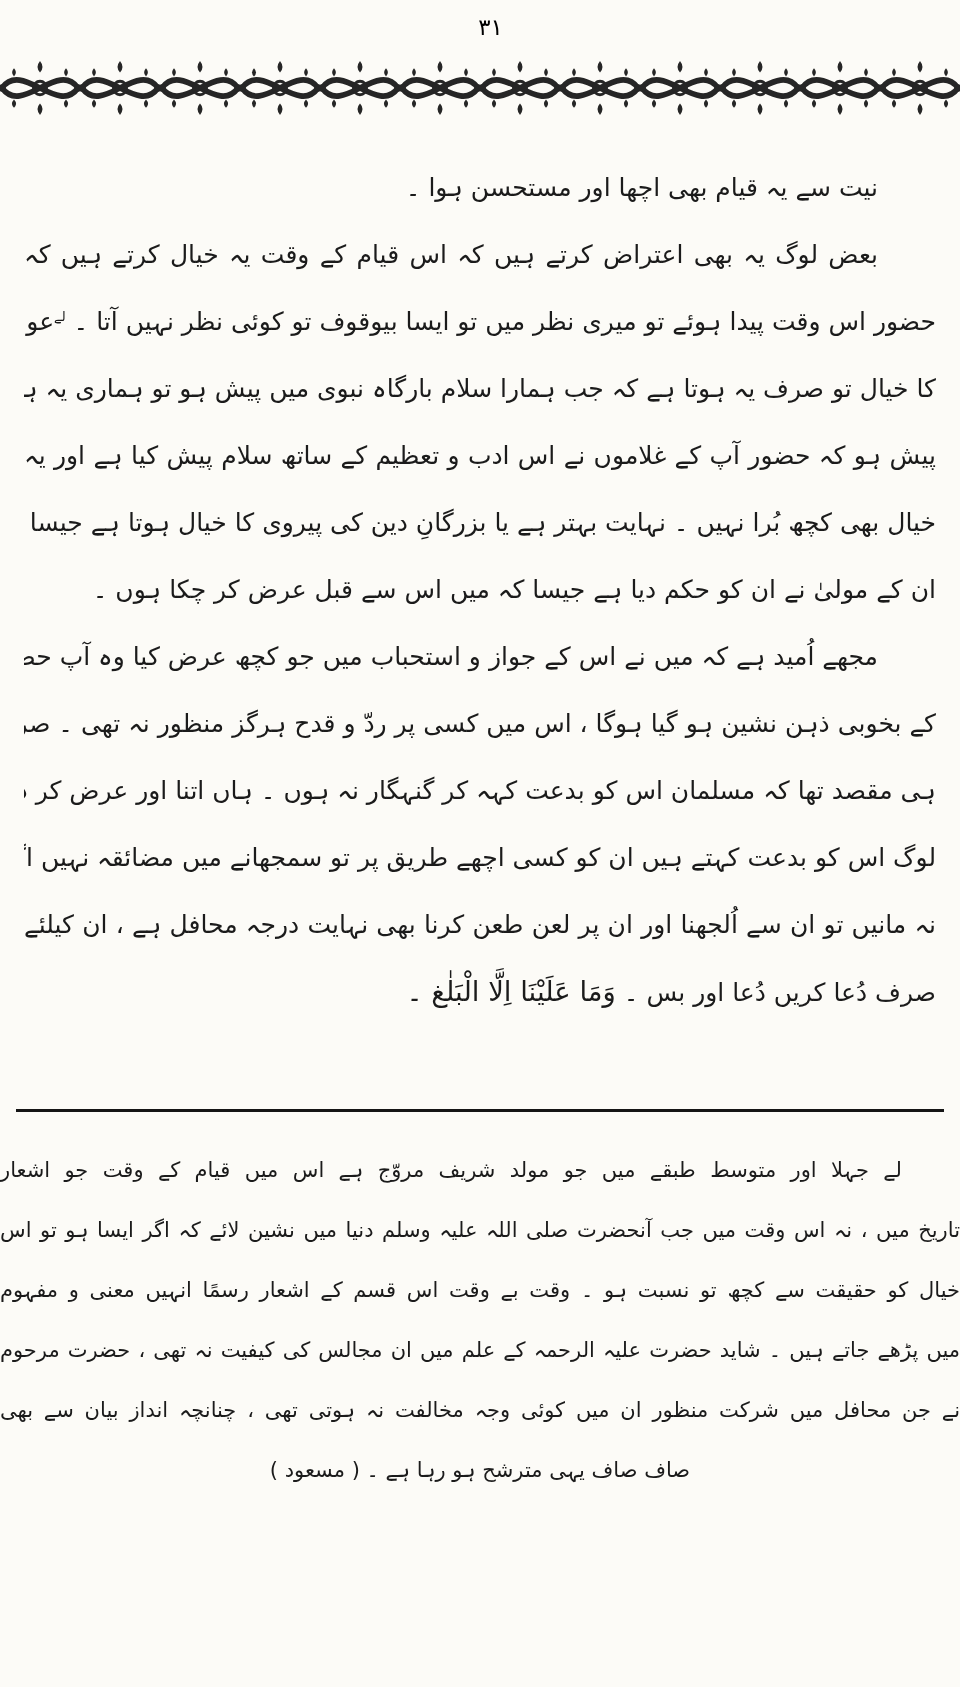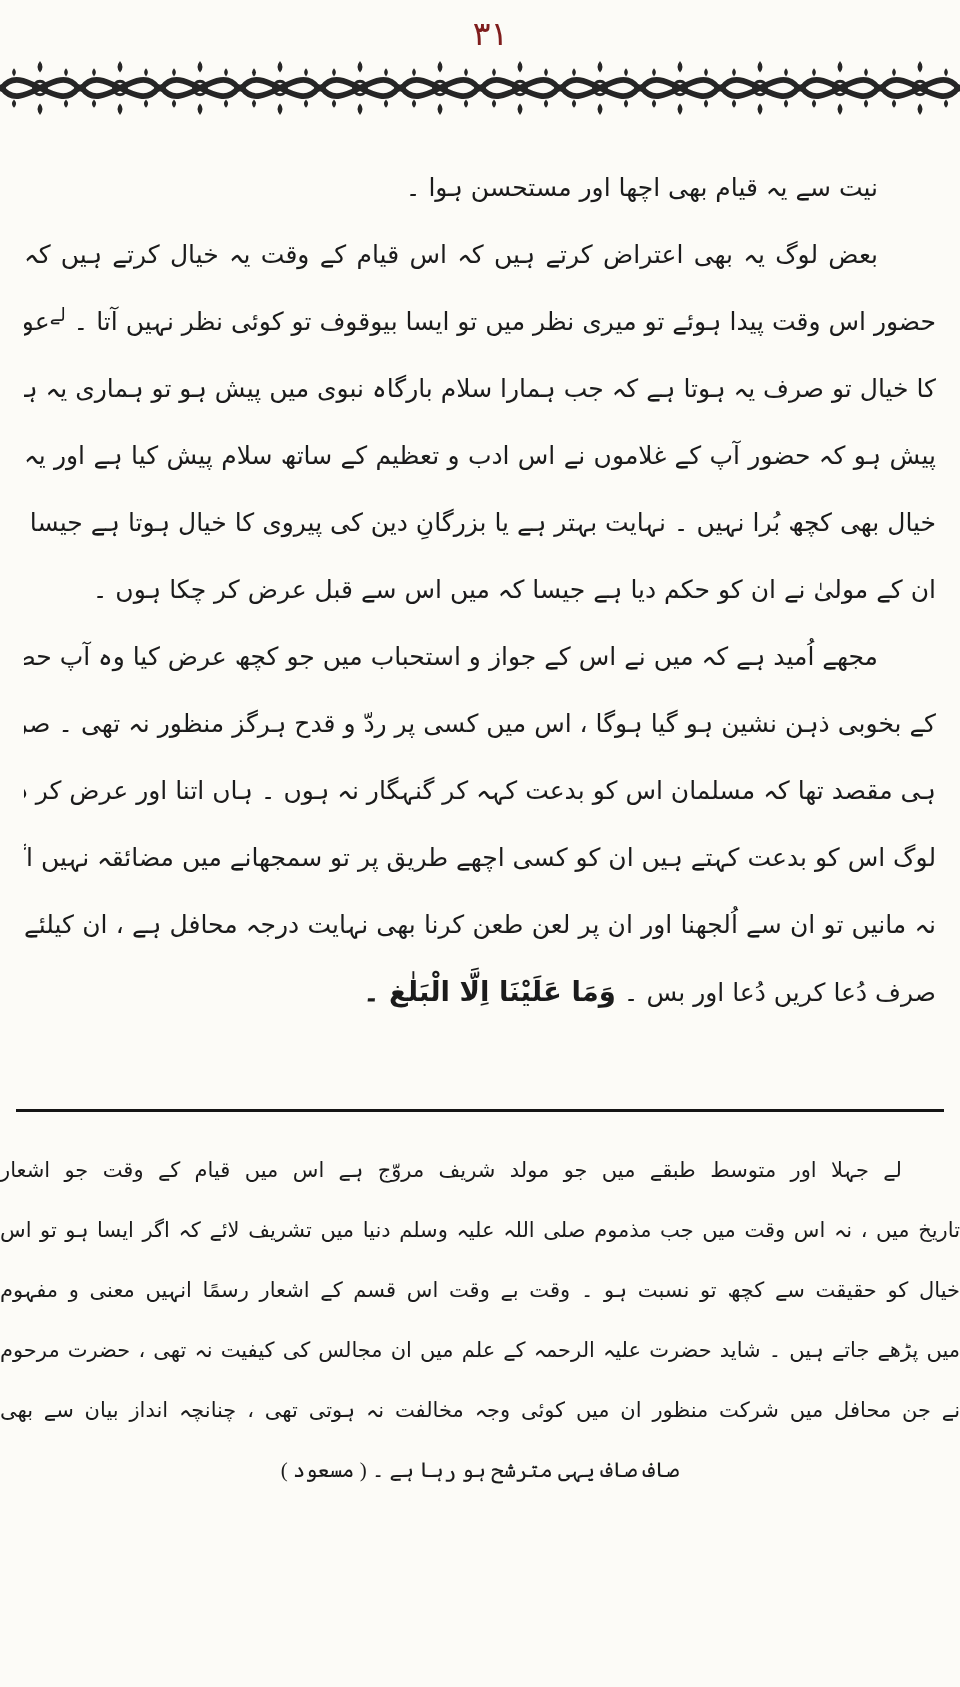--- a/index.html
+++ b/index.html
@@ -3,41 +3,41 @@
 <meta charset="utf-8">
 <style>
   html,body{margin:0;padding:0;background:#ffffff;}
   .page{
     width:960px;height:1687px;overflow:hidden;position:relative;
     background:#fcfbf7;color:#1b1b1b;
     font-family:"DejaVu Sans", sans-serif;
     direction:rtl;
   }
   .page-number{
-    text-align:center;font-size:33px;padding-top:14px;height:40px;
-    color:#7f1d1d;
+    text-align:center;font-size:23px;padding-top:14px;height:40px;
+    color:#000000;
     padding-left:21px;
   }
   .ornament{display:block;width:100%;height:56px;margin-top:6px;}
   .main-text{margin:38px 24px 0;}
   .main-text .line{
     height:67px;line-height:67px;font-size:25px;
     overflow:hidden;white-space:nowrap;
     text-align:justify;text-align-last:justify;
   }
   .footnote .line{
     height:60px;line-height:60px;font-size:21px;
     overflow:hidden;white-space:nowrap;
     text-align:justify;text-align-last:justify;
   }
   .line.start{text-align:center;text-align-last:right;}
-  .line.center{text-align:left;text-align-last:center;font-family:Liberation Serif, serif;}
+  .line.center{text-align:left;text-align-last:center;}
   .line.indent{padding-right:58px;}
-  .line sup{font-size:18px;vertical-align:super;line-height:0;}
-  .line .arabic{font-weight:bold;font-size:1.1em;margin-top:12px;}
+  .line sup{font-size:13px;vertical-align:super;line-height:0;}
+  .line .arabic{font-weight:normal;font-size:1.1em;margin-top:12px;}
   .divider{margin:84px 16px 0;border-top:3px solid #151515;height:0;}
   .footnote{margin:28px 0 0;}
 </style>
 </head>
 <body>
 
 <div class="page">
 
   <div class="page-number">۳۱</div>
 
@@ -85,20 +85,20 @@
       <div class="line justify">ہی مقصد تھا کہ مسلمان اس کو بدعت کہہ کر گنہگار نہ ہوں ۔ ہاں اتنا اور عرض کر دوں کہ جو</div>
       <div class="line justify">لوگ اس کو بدعت کہتے ہیں ان کو کسی اچھے طریق پر تو سمجھانے میں مضائقہ نہیں اگر وہ</div>
       <div class="line justify">نہ مانیں تو ان سے اُلجھنا اور ان پر لعن طعن کرنا بھی نہایت درجہ محافل ہے ، ان کیلئے</div>
       <div class="line start">صرف دُعا کریں دُعا اور بس ۔ <span class="arabic">وَمَا عَلَيْنَا اِلَّا الْبَلٰغ ۔</span></div>
     </div>
 
   <div class="divider"></div>
 
   <div class="footnote">
       <div class="line justify indent">لے جہلا اور متوسط طبقے میں جو مولد شریف مروّج ہے اس میں قیام کے وقت جو اشعار</div>
-      <div class="line justify">تاریخ میں ، نہ اس وقت میں جب مذموم صلی اللہ علیہ وسلم دنیا میں تشریف لائے کہ اگر ایسا ہو تو اس</div>
+      <div class="line justify">تاریخ میں ، نہ اس وقت میں جب آنحضرت صلی اللہ علیہ وسلم دنیا میں نشین لائے کہ اگر ایسا ہو تو اس</div>
       <div class="line justify">خیال کو حقیقت سے کچھ تو نسبت ہو ۔ وقت بے وقت اس قسم کے اشعار رسمًا انہیں معنی و مفہوم</div>
       <div class="line justify">میں پڑھے جاتے ہیں ۔ شاید حضرت علیہ الرحمہ کے علم میں ان مجالس کی کیفیت نہ تھی ، حضرت مرحوم</div>
       <div class="line justify">نے جن محافل میں شرکت منظور ان میں کوئی وجہ مخالفت نہ ہوتی تھی ، چنانچہ انداز بیان سے بھی</div>
       <div class="line center">صاف صاف یہی مترشح ہو رہا ہے ۔  ( مسعود )</div>
     </div>
 
 </div>
 
 </body></html>

